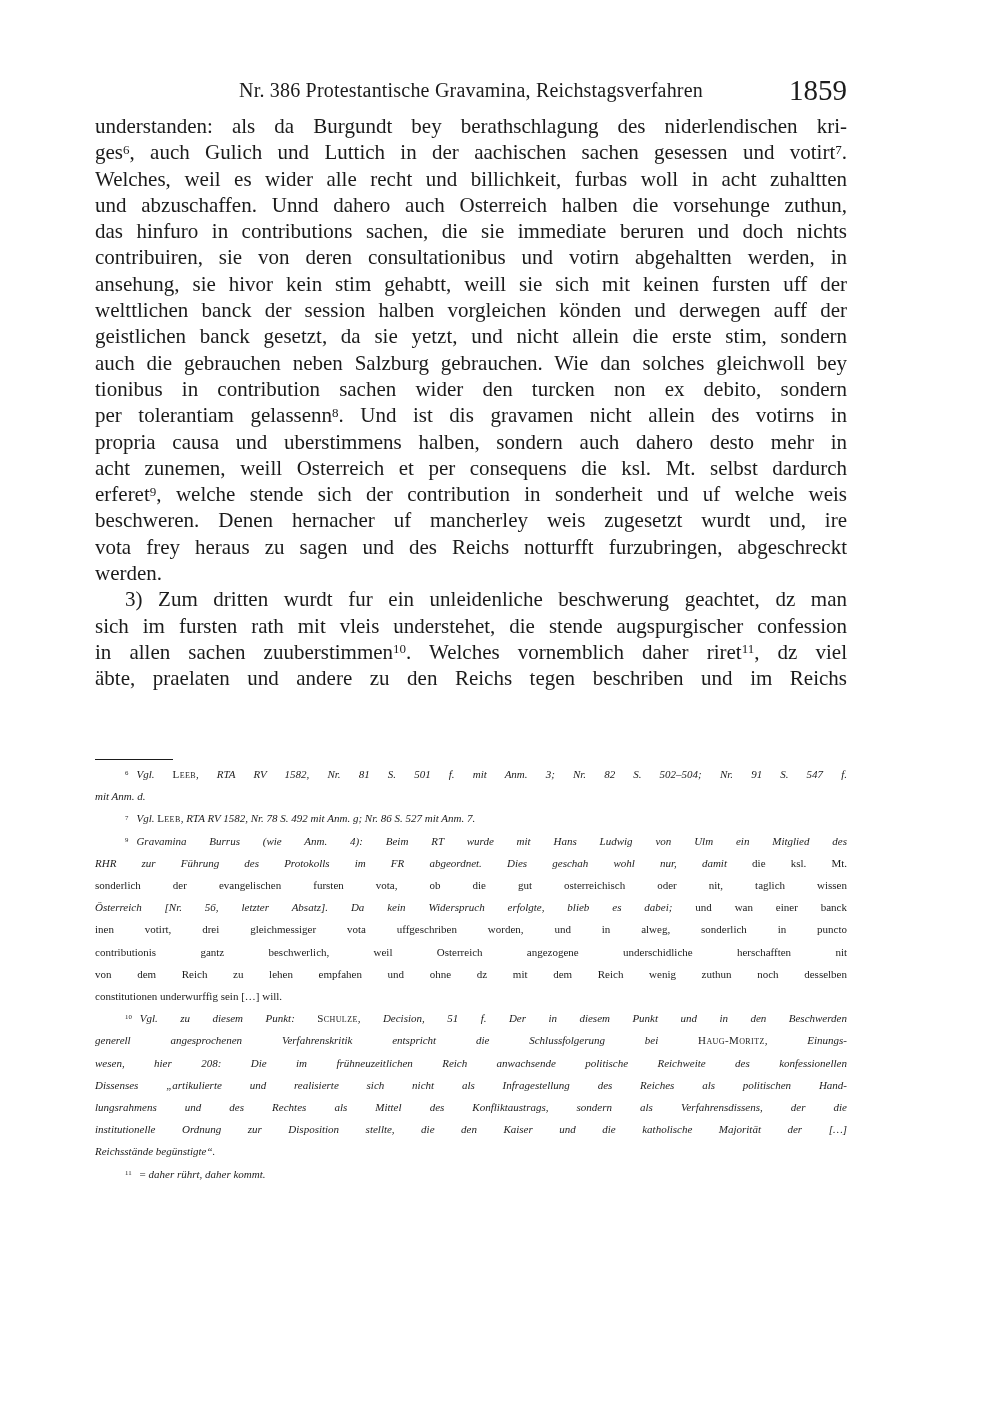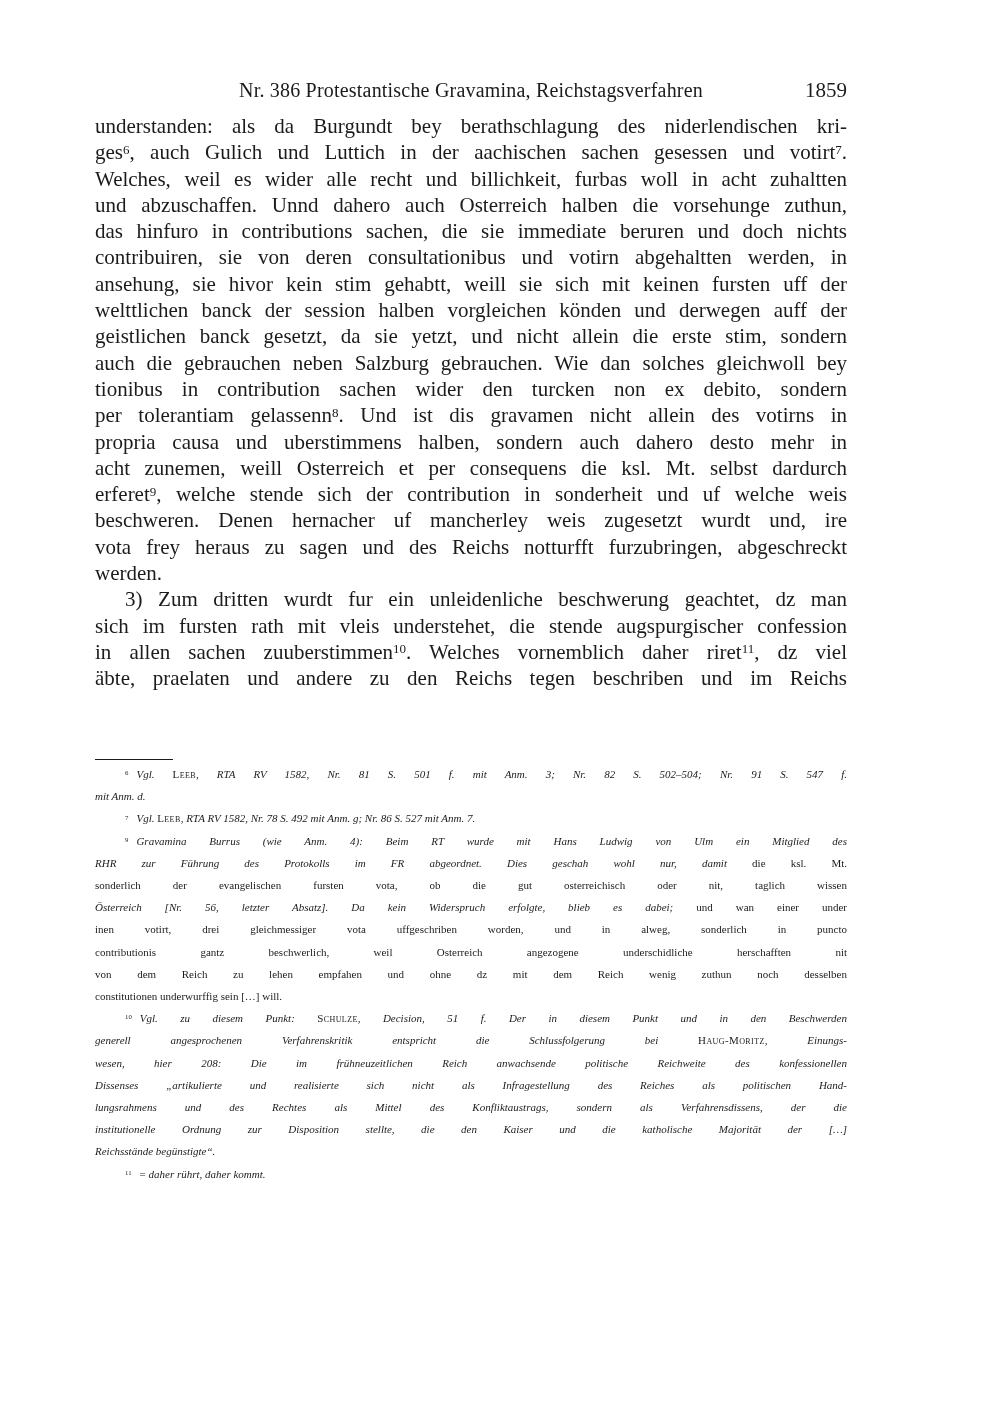--- a/index.html
+++ b/index.html
@@ -31,21 +31,21 @@
     display: block;
     text-align: center;
     font-size: 20px;
     line-height: 28px;
     letter-spacing: 0.2px;
   }
   .page-num {
     position: absolute;
     right: 0;
     top: 0;
-    font-size: 21px;
+    font-size: 29px;
     line-height: 28px;
   }
   .bodytext {
     position: absolute;
     top: 113px;
     left: 0;
     width: 100%;
     font-size: 21px;
     line-height: 26.3px;
   }
@@ -129,21 +129,21 @@
           <div class="line  indent"><span class="s-sup fn-num">6</span><span class="s-i">Vgl. </span><span class="s-sc">Leeb</span><span class="s-i">, RTA RV 1582, Nr. 81 S. 501 f. mit Anm. 3; Nr. 82 S. 502–504; Nr. 91 S. 547 f.</span></div>
           <div class="line  flush"><span class="s-i">mit Anm. d.</span></div>
         </div>
         <div>
           <div class="line  indent flush"><span class="s-sup fn-num">7</span><span class="s-i">Vgl. </span><span class="s-sc">Leeb</span><span class="s-i">, RTA RV 1582, Nr. 78 S. 492 mit Anm. g; Nr. 86 S. 527 mit Anm. 7.</span></div>
         </div>
         <div>
           <div class="line  indent"><span class="s-sup fn-num">9</span><span class="s-i">Gravamina Burrus (wie Anm. 4): Beim RT wurde mit Hans Ludwig von Ulm ein Mitglied des</span></div>
           <div class="line"><span class="s-i">RHR zur Führung des Protokolls im FR abgeordnet. Dies geschah wohl nur, damit </span><span class="s-r">die ksl. Mt.</span></div>
           <div class="line"><span class="s-r">sonderlich der evangelischen fursten vota, ob die gut osterreichisch oder nit, taglich wissen</span></div>
-          <div class="line"><span class="s-i">Österreich [Nr. 56, letzter Absatz]. Da kein Widerspruch erfolgte, blieb es dabei; </span><span class="s-r">und wan einer under</span></div>
+          <div class="line"><span class="s-i">Österreich [Nr. 56, letzter Absatz]. Da kein Widerspruch erfolgte, blieb es dabei; </span><span class="s-r">und wan einer banck</span></div>
           <div class="line"><span class="s-r">inen votirt, drei gleichmessiger vota uffgeschriben worden, und in alweg, sonderlich in puncto</span></div>
           <div class="line"><span class="s-r">contributionis gantz beschwerlich, weil Osterreich angezogene underschidliche herschafften nit</span></div>
           <div class="line"><span class="s-r">von dem Reich zu lehen empfahen und ohne dz mit dem Reich wenig zuthun noch desselben</span></div>
           <div class="line  flush"><span class="s-r">constitutionen underwurffig sein […] will.</span></div>
         </div>
         <div>
           <div class="line  indent"><span class="s-sup fn-num">10</span><span class="s-i">Vgl. zu diesem Punkt: </span><span class="s-sc">Schulze</span><span class="s-i">, Decision, 51 f. Der in diesem Punkt und in den Beschwerden</span></div>
           <div class="line"><span class="s-i">generell angesprochenen Verfahrenskritik entspricht die Schlussfolgerung bei </span><span class="s-sc">Haug-Moritz</span><span class="s-i">, Einungs-</span></div>
           <div class="line"><span class="s-i">wesen, hier 208: Die im frühneuzeitlichen Reich anwachsende politische Reichweite des konfessionellen</span></div>
           <div class="line"><span class="s-i">Dissenses „artikulierte und realisierte sich nicht als Infragestellung des Reiches als politischen Hand-</span></div>

